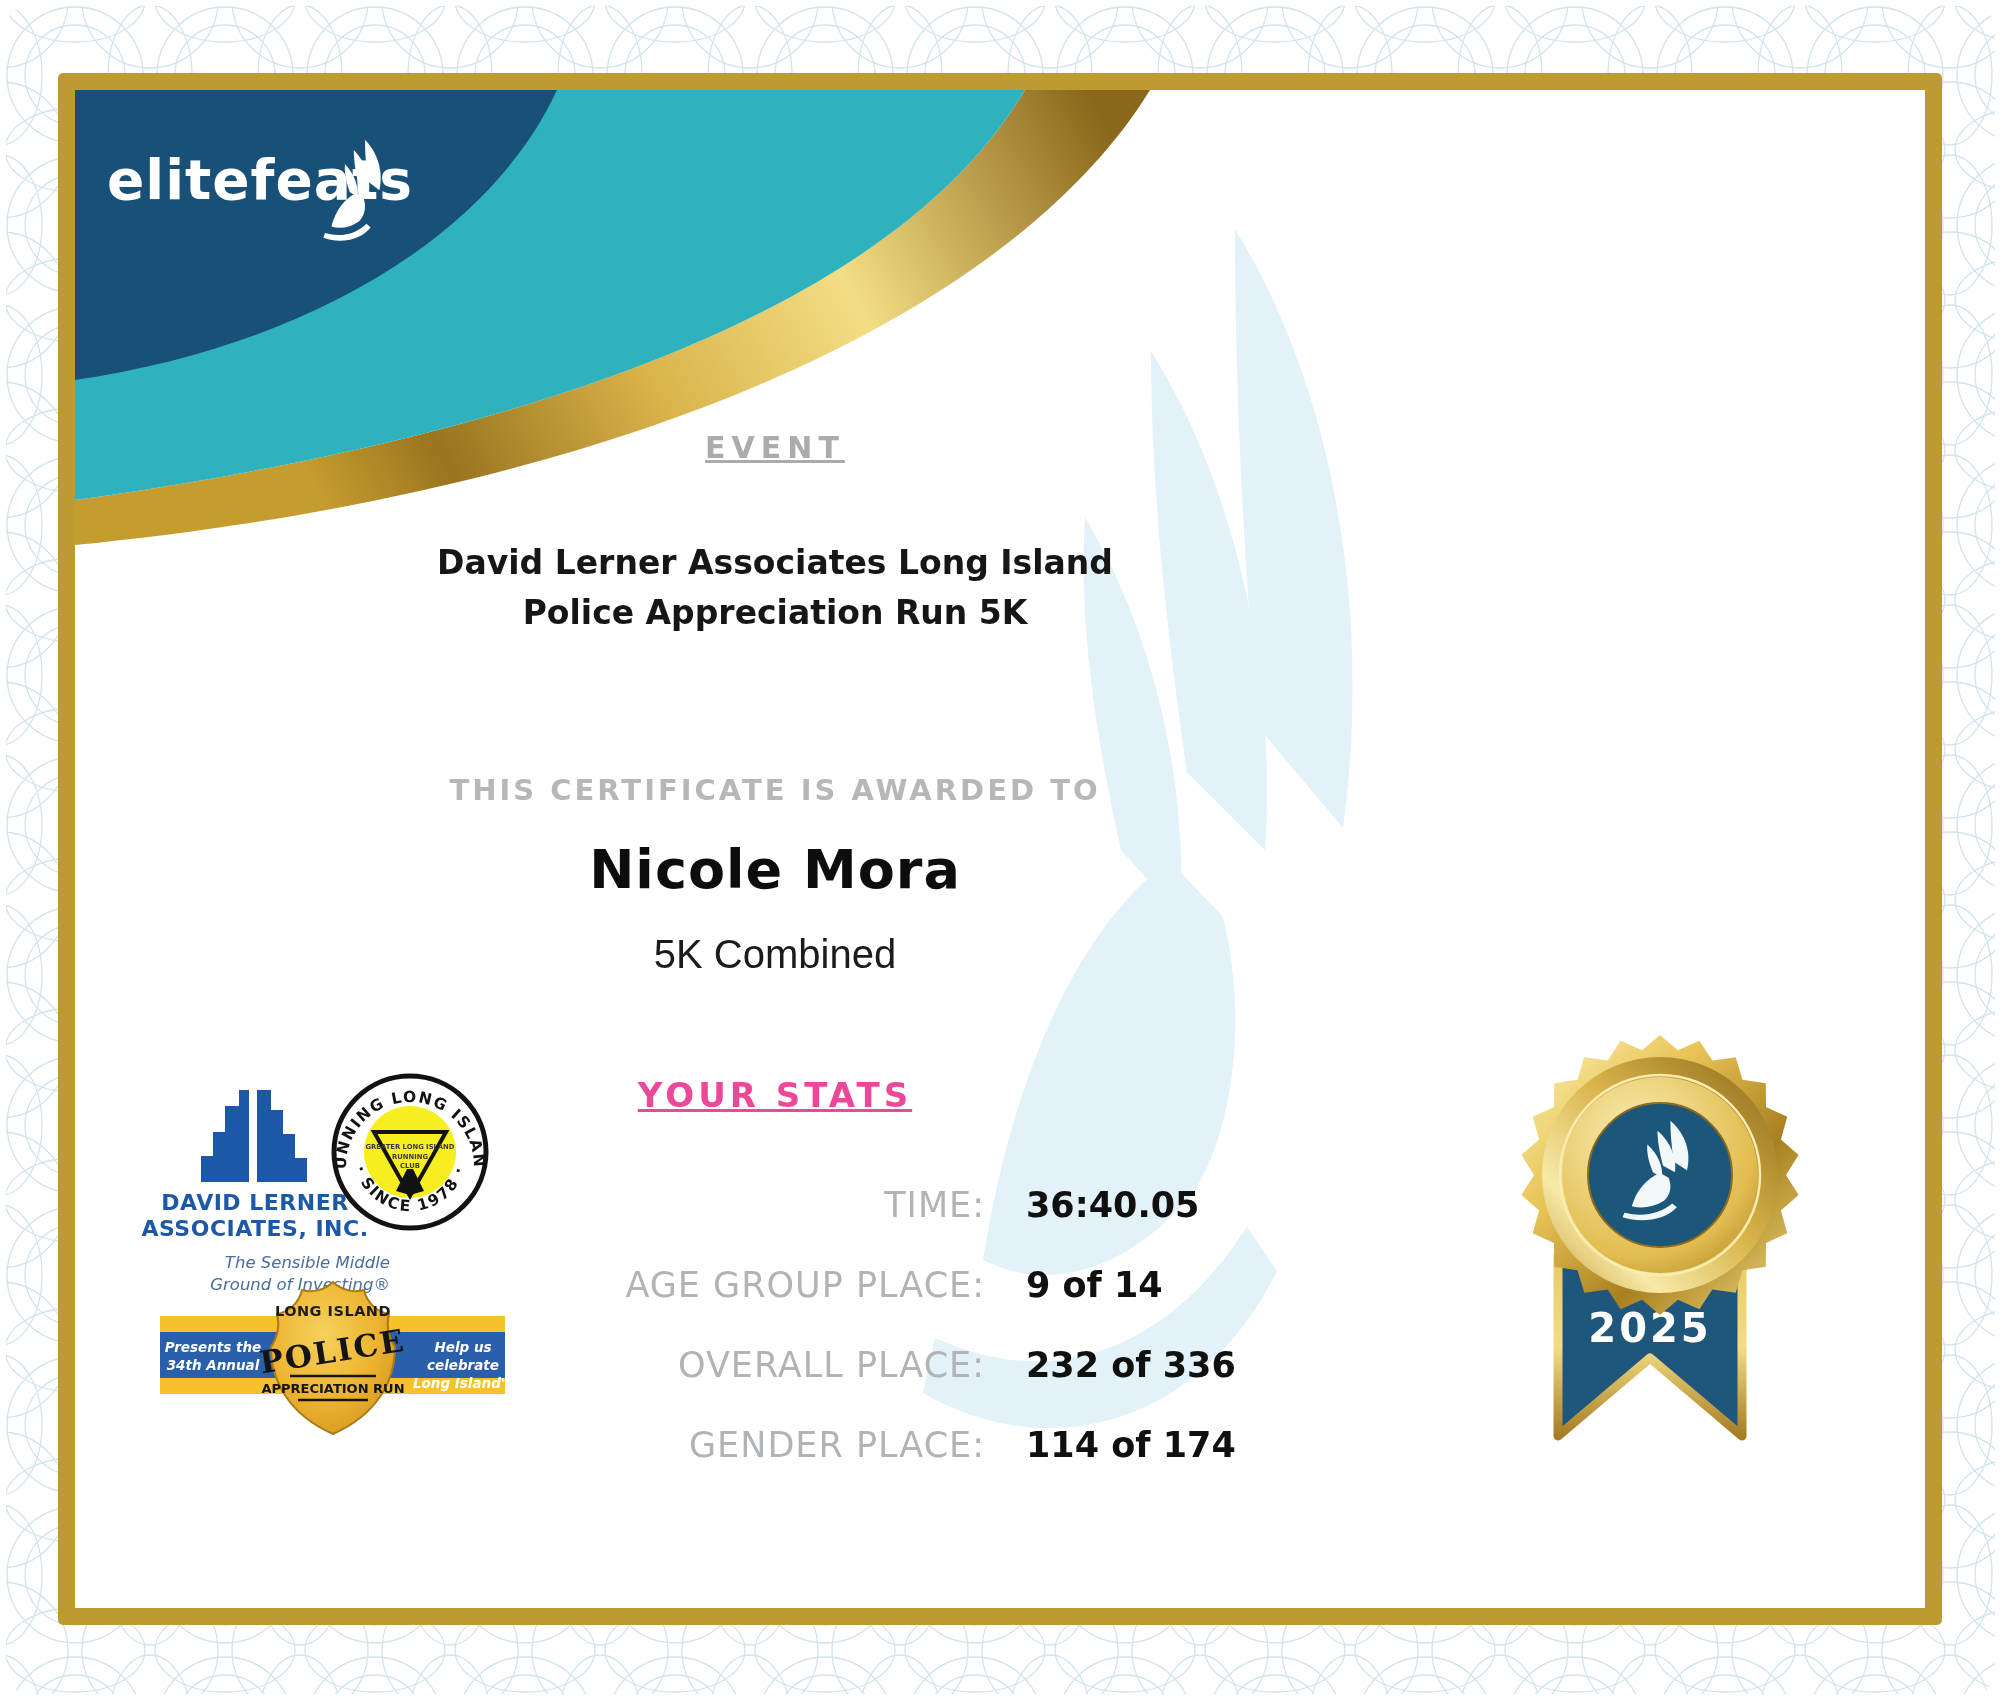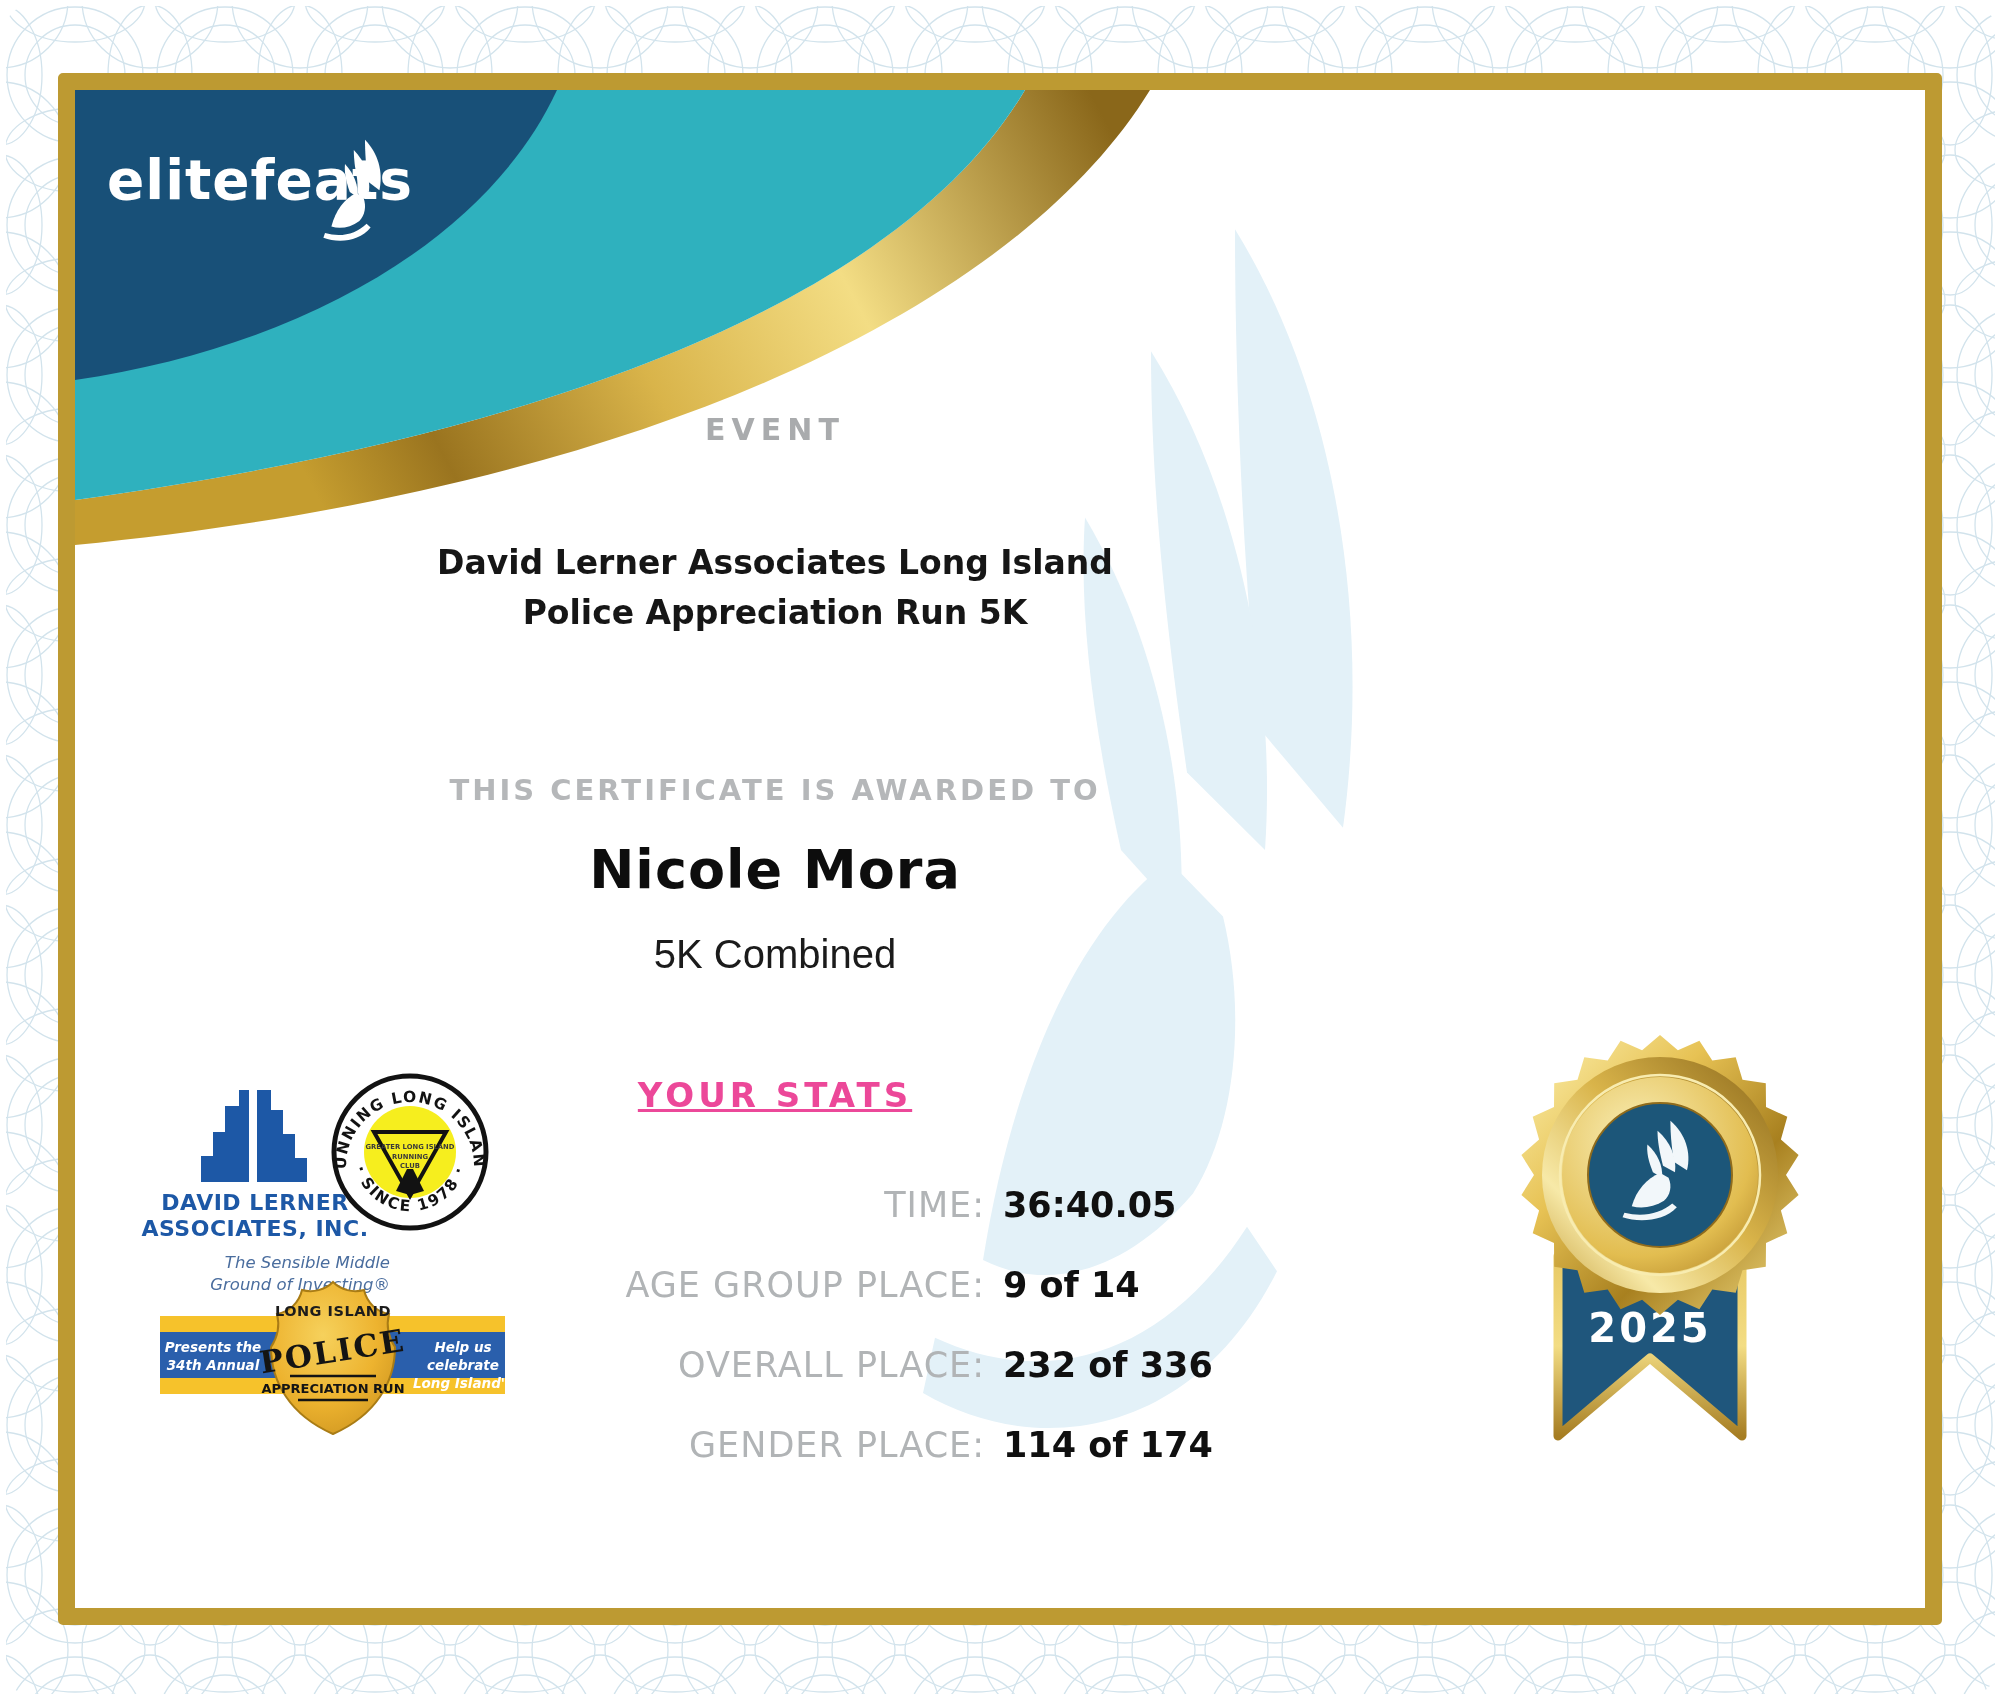--- a/index.html
+++ b/index.html
@@ -15,21 +15,21 @@
   
   .center-col{position:absolute;left:335px;width:730px;text-align:center;}
   .gray-heading{color:#a9abad;font-weight:700;}
   .event-label{font-size:30px;letter-spacing:6px;}
   .event-title{color:#161616;font-size:33px;font-weight:700;line-height:50px;margin-top:36px;}
   .awarded{color:#b5b7b9;font-size:29px;font-weight:700;letter-spacing:3px;}
   .recipient{color:#0d0d0d;font-size:54px;font-weight:800;letter-spacing:1px;}
   .division{color:#1b1b1b;font-size:40px;font-weight:400;font-family:"Liberation Sans",sans-serif;}
   .stats-heading{font-size:34px;letter-spacing:4px;color:#ec4899;text-decoration:underline;}
   .stats-grid{position:absolute;left:300px;top:1075px;}
-  .stats-row{display:flex;align-items:center;height:80px;}
+  .stats-row{display:flex;align-items:center;height:80px;gap:23px;}
   .stat-label{width:610px;text-align:right;color:#b1b4b6;font-size:35px;letter-spacing:1px;}
   .stat-value{margin-left:18px;font-size:35px;font-weight:700;color:#101010;}
   
   .dla-name{color:#1d58a6;font-size:22px;font-weight:800;line-height:26px;text-align:center;letter-spacing:0.5px;}
   .dla-tagline{color:#4a6d9e;font-size:16.5px;font-style:italic;line-height:22px;text-align:right;}
   .band-yellow{background:#f6c22b;height:16px;width:345px;}
   .band-blue{background:#2a5fac;height:46px;width:345px;}
   .band-text{color:#ffffff;font-size:13.5px;font-weight:700;font-style:italic;line-height:18px;text-align:center;}
   
   .medal-caption{color:#2d9eb2;font-size:34px;font-weight:700;letter-spacing:2px;line-height:48px;text-align:center;}
@@ -92,21 +92,21 @@
       <svg class="abs" style="left:234px;top:46px;" width="96" height="112" viewBox="0 0 120 120" preserveAspectRatio="none">
         <g fill="#ffffff">
           <path d="M70,4 C86,18 93,38 88,58 L74,49 C71,32 70,16 70,4 Z"></path>
           <path d="M56,15 C70,27 77,44 75,60 L62,53 C58,38 56,26 56,15 Z"></path>
           <path d="M45,30 C56,40 62,53 61,66 L51,60 C46,48 44,38 45,30 Z"></path>
           <path d="M28,97 C33,80 44,67 59,61 L68,66 C72,75 70,85 63,91 C52,98 39,100 28,97 Z"></path>
           <path d="M20,104 C40,109 59,105 72,94 L77,98 C63,113 37,115 18,109 Z"></path>
         </g>
       </svg>
 
-      <div class="center-col gray-heading event-label" style="top:322px;">EVENT</div>
+      <div class="center-col gray-heading event-label" style="top:340px;text-decoration:underline;">EVENT</div>
       <div class="center-col event-title" style="top:412px;">David Lerner Associates Long Island</div>
       <div class="center-col event-title" style="top:462px;">Police Appreciation Run 5K</div>
 
       <div class="center-col awarded" style="top:683px;">THIS CERTIFICATE IS AWARDED TO</div>
       <div class="center-col recipient" style="top:748px;">Nicole Mora</div>
       <div class="center-col division" style="top:842px;">5K Combined</div>
 
       <div class="center-col gray-heading stats-heading" style="top:985px;">YOUR STATS</div>
 
       <div class="stats-grid">

